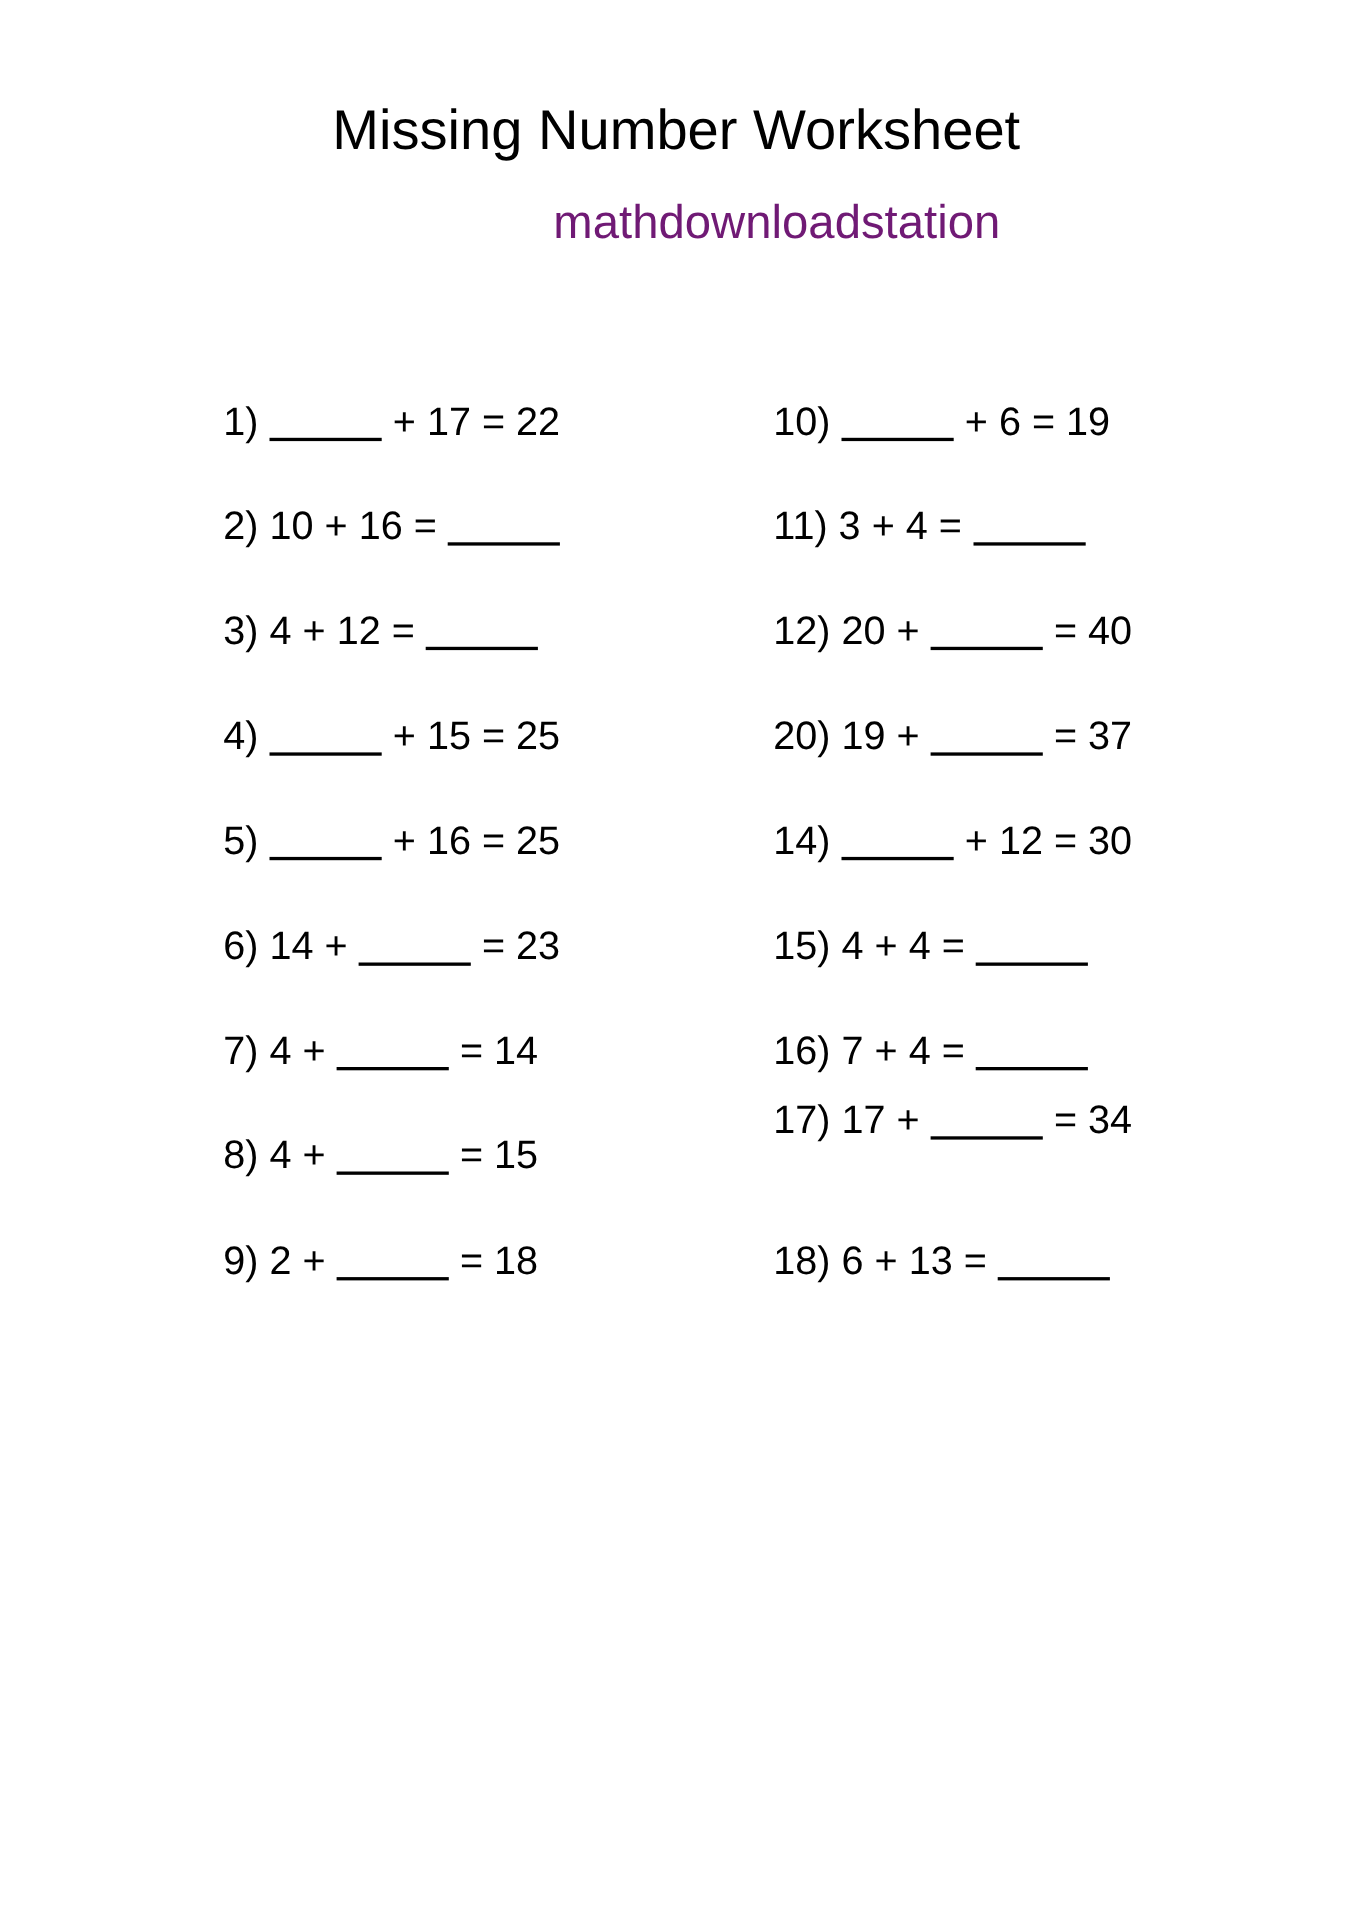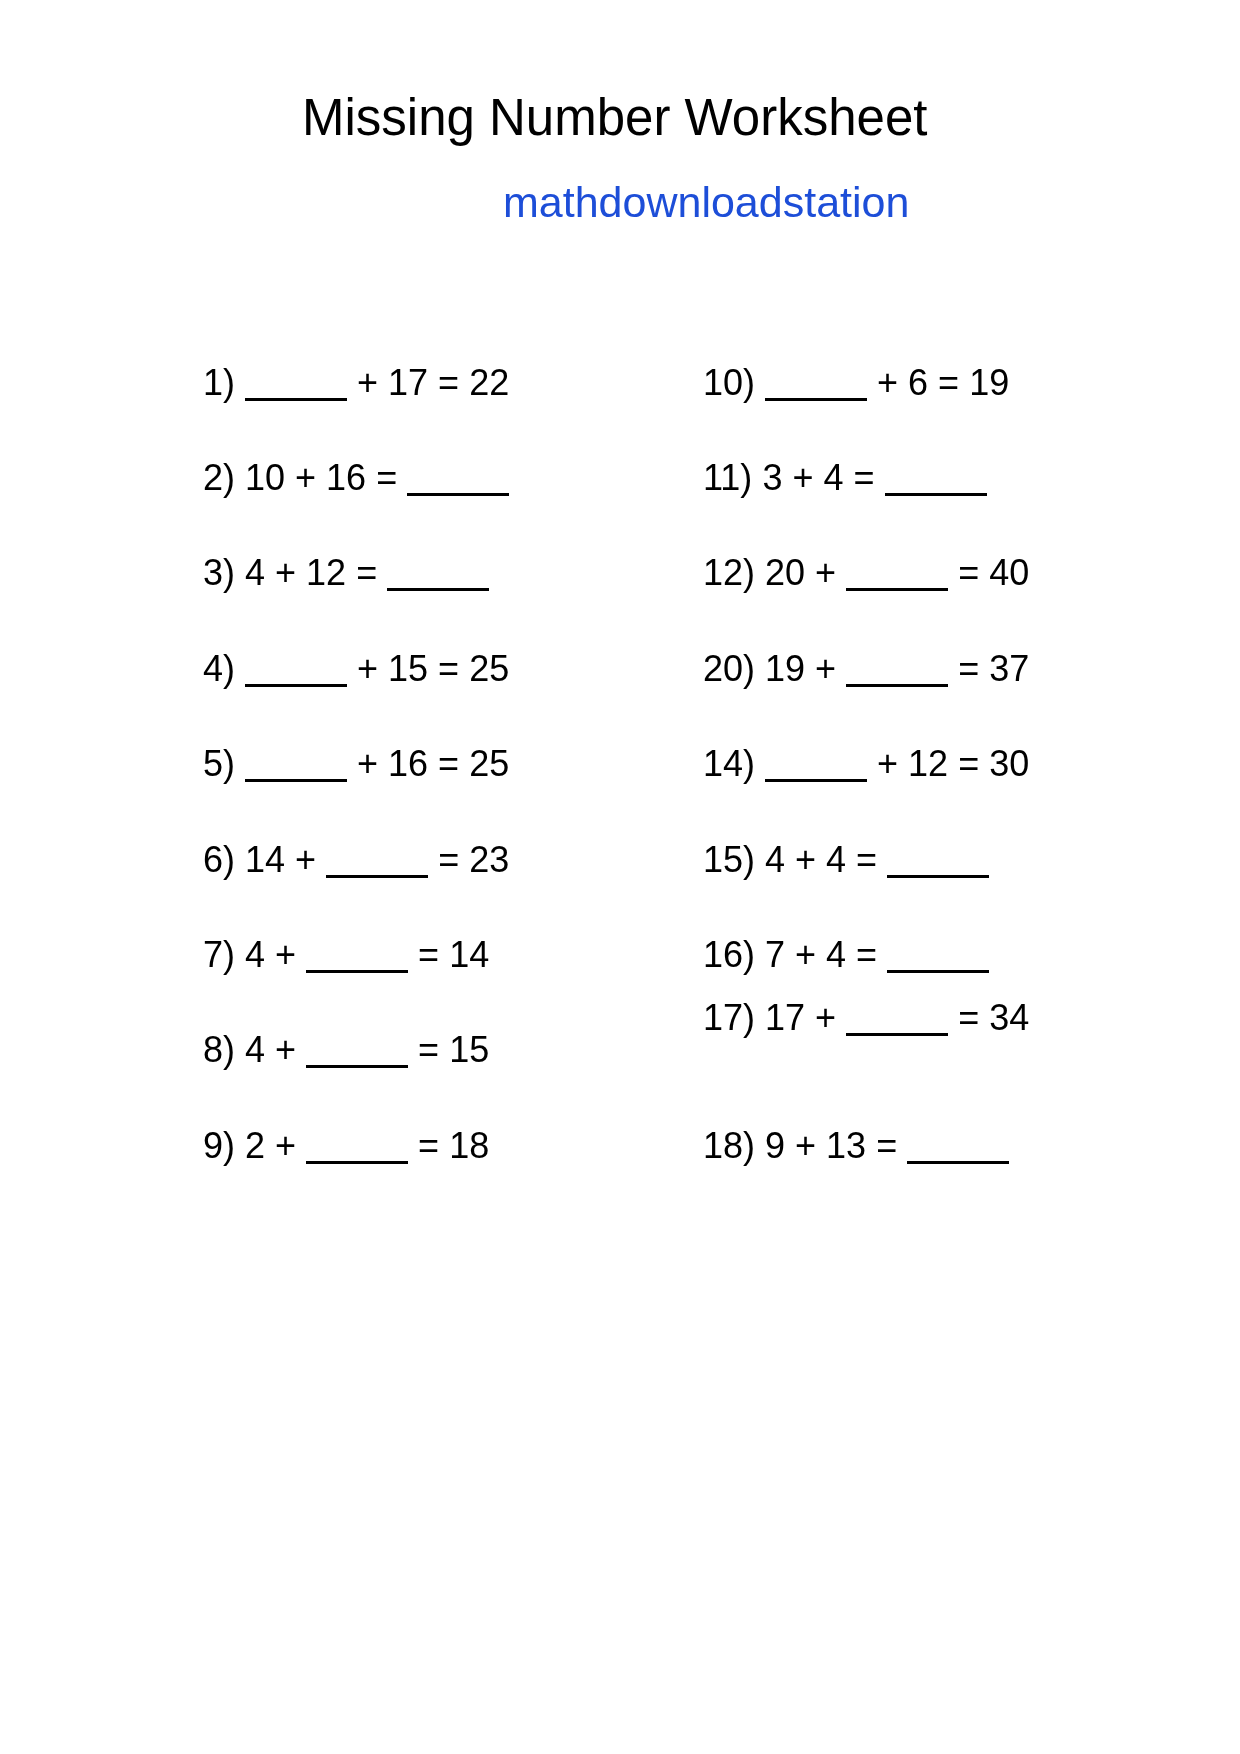--- a/index.html
+++ b/index.html
@@ -1,18 +1,18 @@
 <!DOCTYPE html>
 <html><head>
   <meta charset="utf-8">
   <style>
     html, body { margin: 0; padding: 0; background: #ffffff; }
     body { width: 1240px; height: 1754px; position: relative; overflow: hidden; font-family: "Liberation Sans", sans-serif; color: #000; }
     .title { position: absolute; left: 302px; top: 92px; font-size: 51px; line-height: 1; white-space: nowrap; letter-spacing: 0px; }
-    .subtitle { position: absolute; left: 503px; top: 181px; font-size: 43px; line-height: 1; color: #1d4ed8; white-space: nowrap; }
+    .subtitle { position: absolute; left: 503px; top: 181px; font-size: 43px; line-height: 1; color: #701a75; white-space: nowrap; }
     .col { position: absolute; top: 0; }
     .col-left { left: 203px; }
     .col-right { left: 703px; }
     .problem { position: absolute; left: 0; font-size: 36px; line-height: 1; white-space: nowrap; }
     .blank { display: inline-block; width: 102px; border-bottom: 3px solid #000; height: 40px; vertical-align: -6px; }
   </style>
 </head>
 <body>
 
 <div class="title">Missing Number Worksheet</div>
@@ -127,16 +127,16 @@
 
   <div class="problem" style="top:993px">
     <span>17)</span>
     <span>17 +</span>
     <span class="blank"></span>
     <span>= 34</span>
   </div>
 
   <div class="problem" style="top:1121px">
     <span>18)</span>
-    <span>9 + 13 =</span>
+    <span>6 + 13 =</span>
     <span class="blank"></span>
   </div>
 </div>
 
 </body></html>

